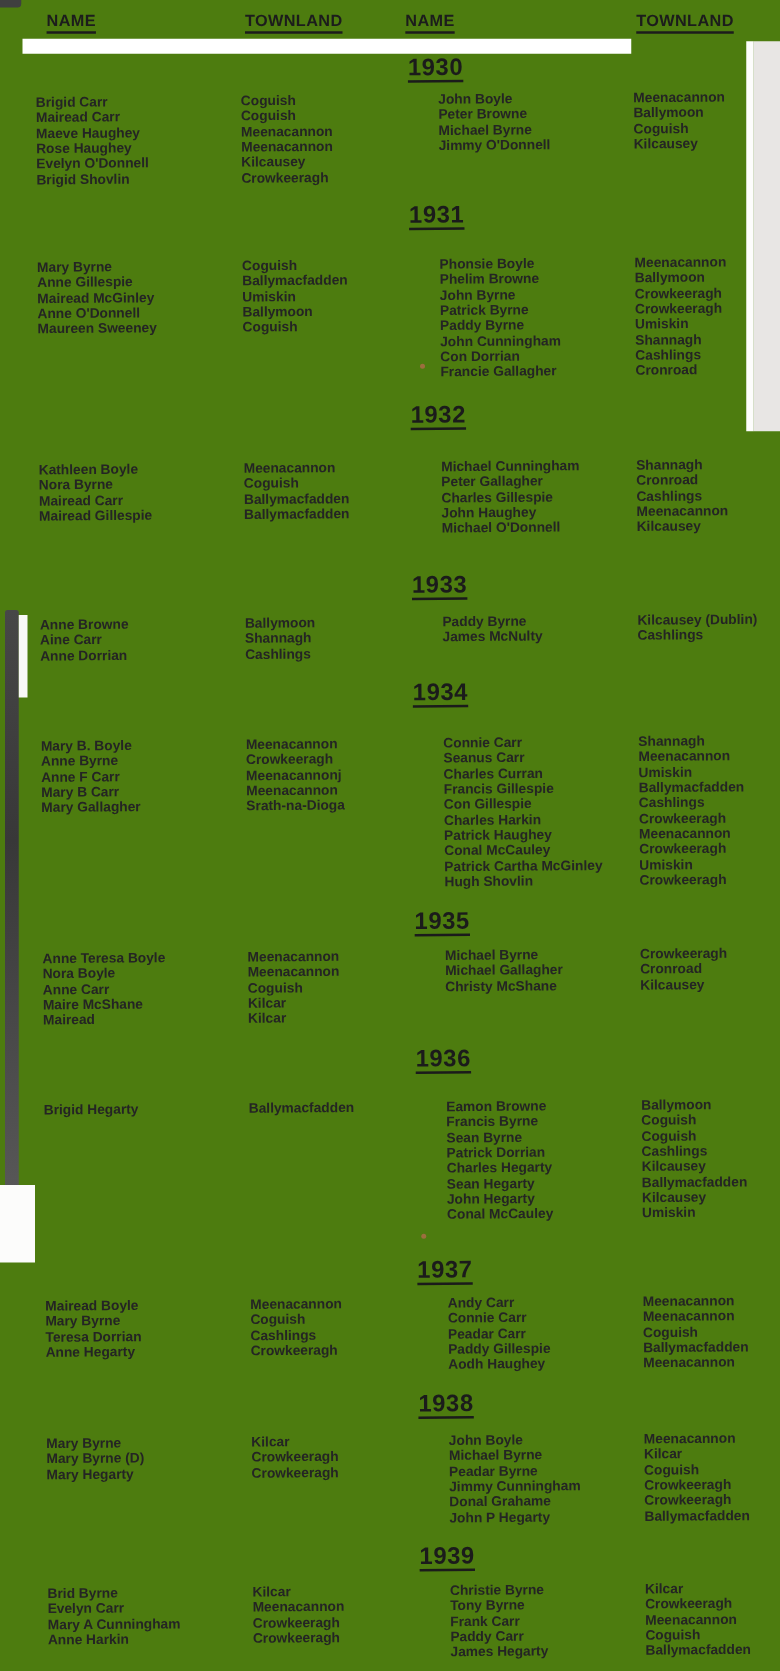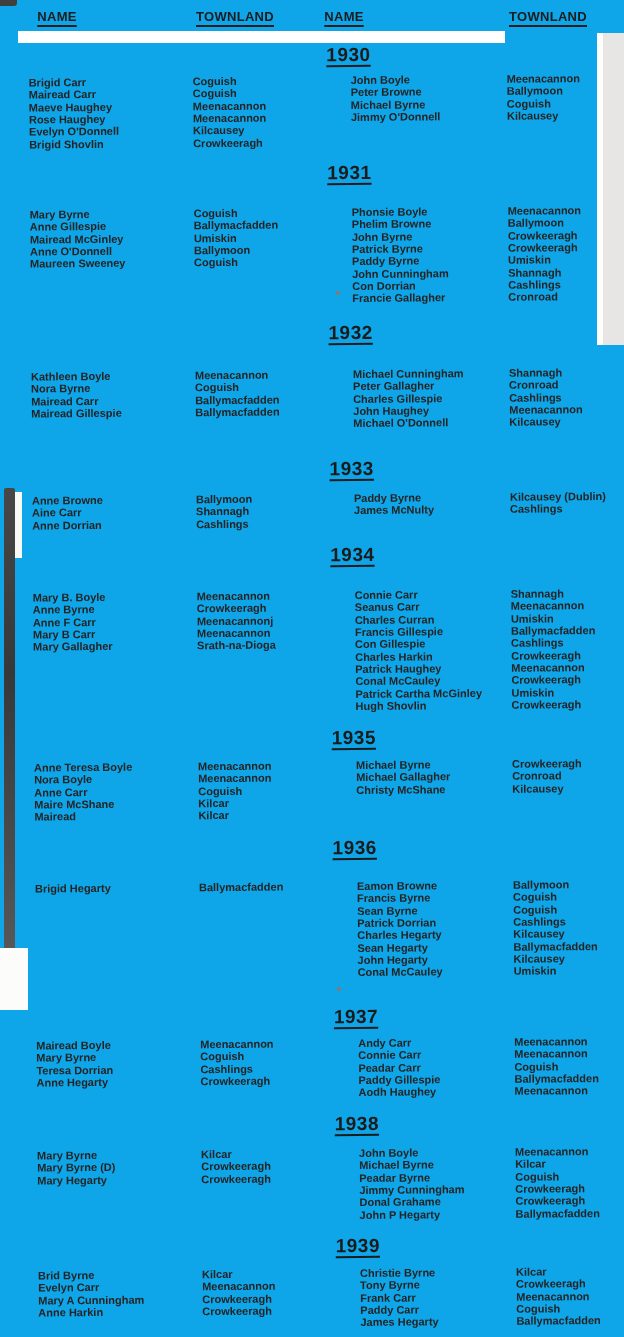--- a/index.html
+++ b/index.html
@@ -1,19 +1,19 @@
 <!DOCTYPE html>
 <html><head>
 <meta charset="utf-8">
 <style>
   html,body{margin:0;padding:0;background:#d8d6d4;}
   .sheet{
     position:relative;
     width:624px;height:1337px;
-    background:#0ea5e9;
+    background:#4d7c0f;
     overflow:hidden;
     font-family:"Liberation Sans", sans-serif;
     color:#222;
   }
   
   .hdr{
     position:absolute;top:9px;
     transform:translateX(-50%);
     font-size:13px;font-weight:700;
     letter-spacing:.3px;color:#1c1c1c;

